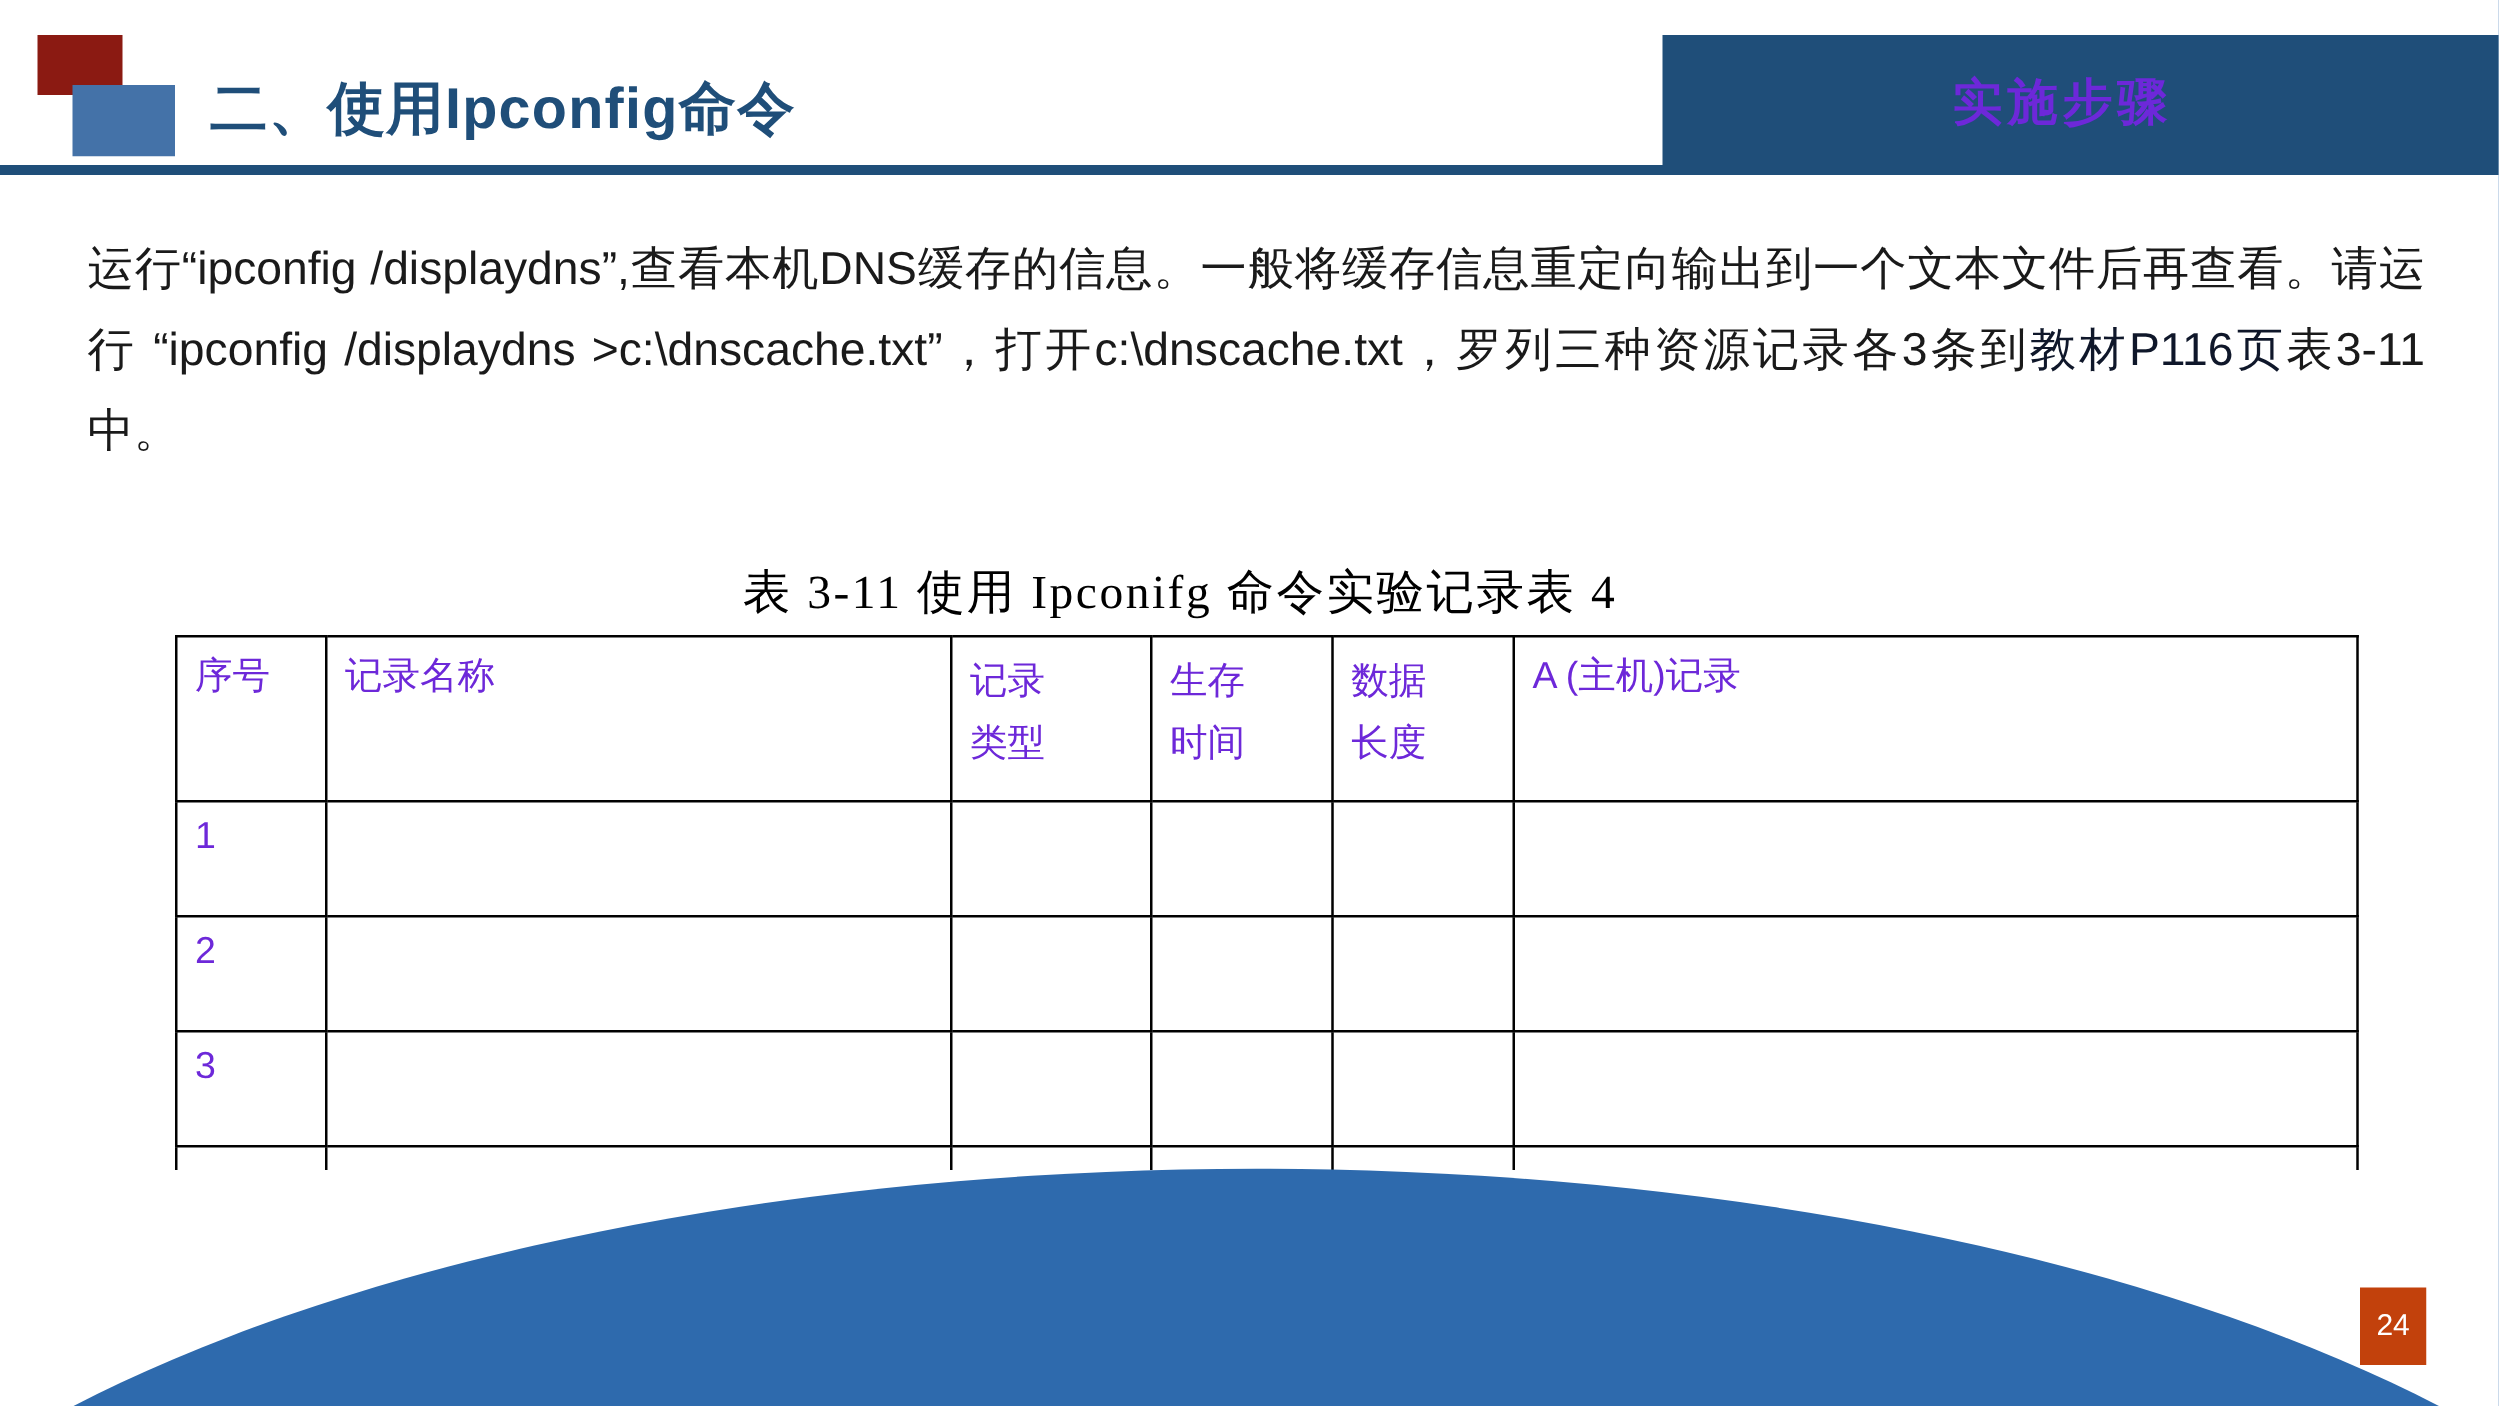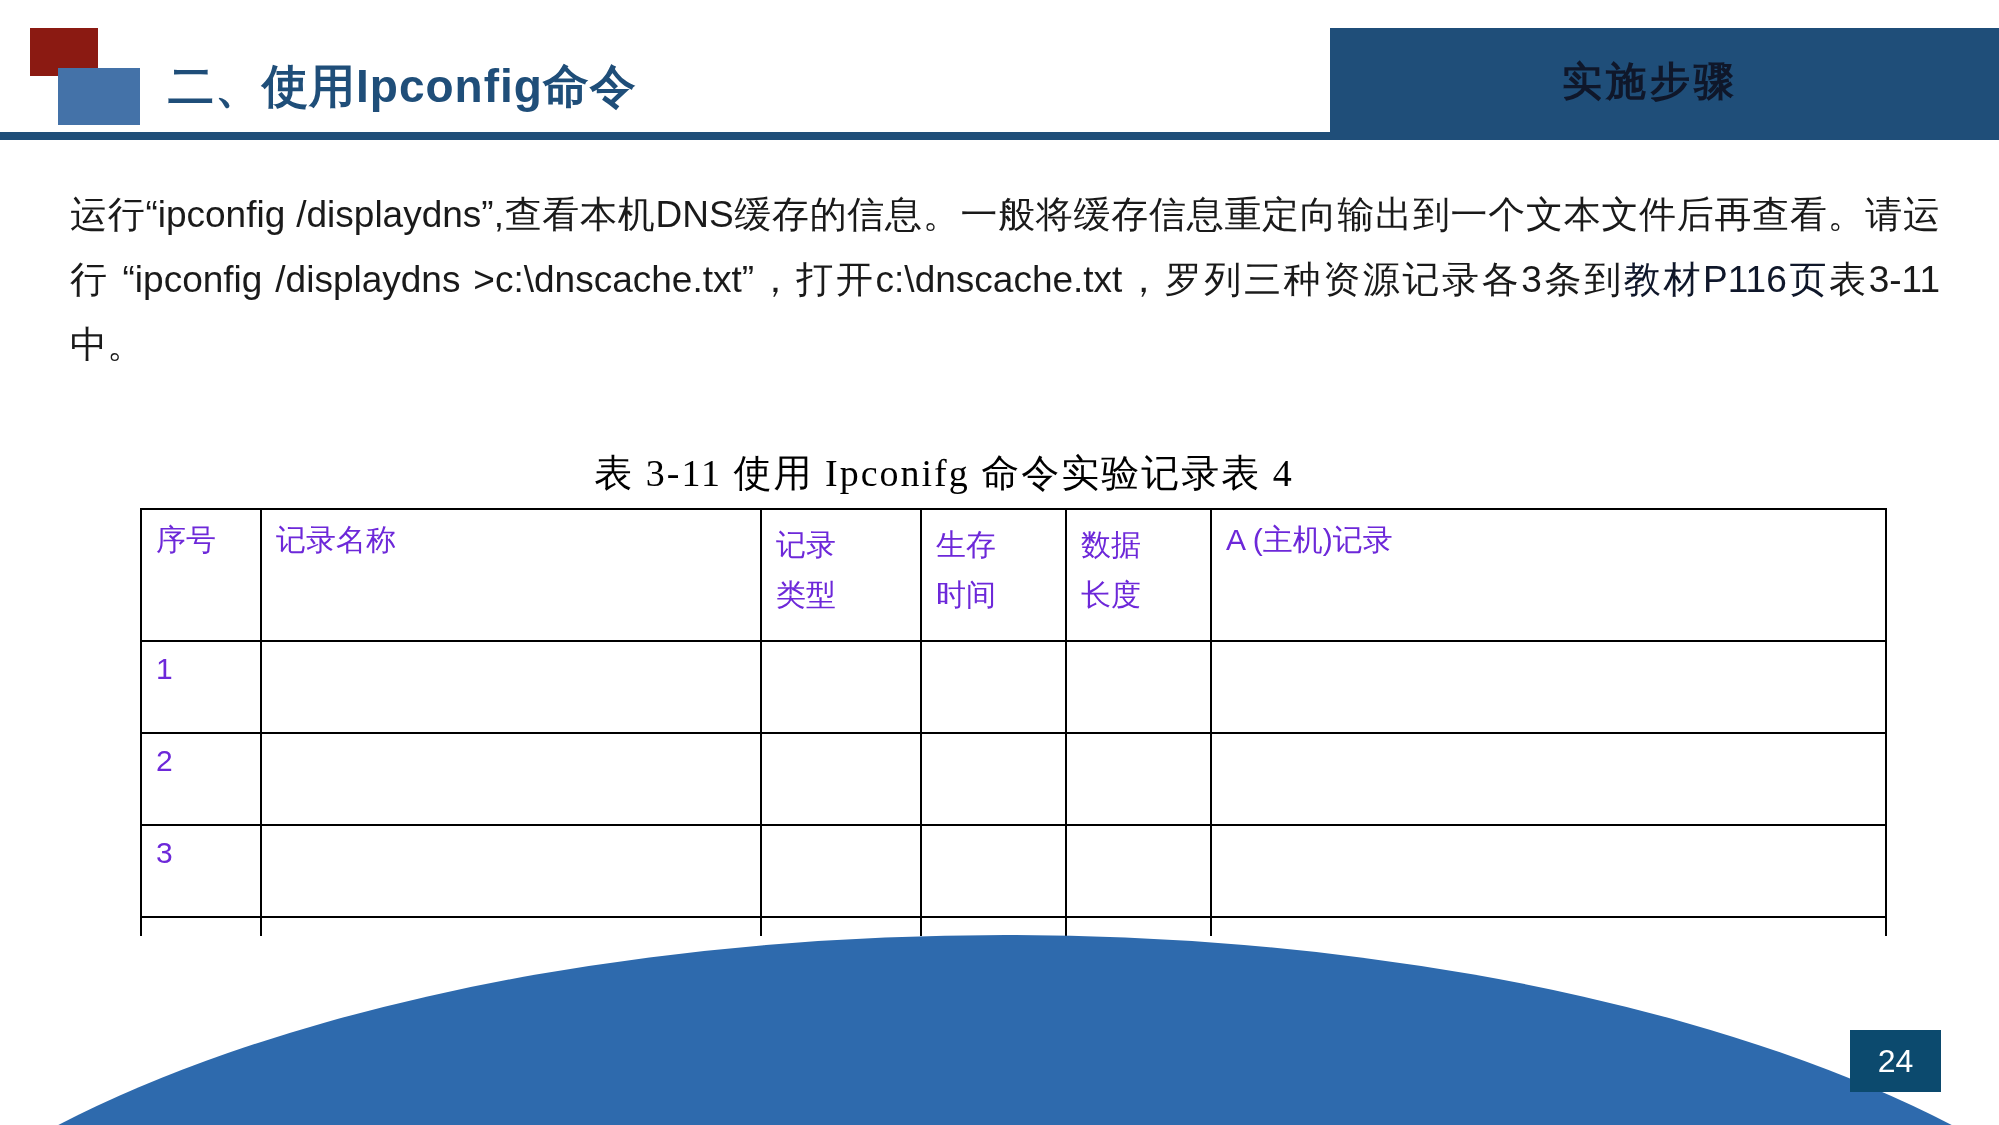--- a/index.html
+++ b/index.html
@@ -65,21 +65,21 @@
     color: #1f4e79;
     letter-spacing: 1px;
     white-space: nowrap;
   }
   .header-right-label {
     position: absolute;
     top: 26px;
     left: 1562px;
     font-size: 40px;
     font-weight: bold;
-    color: #0f172a;
+    color: #6d28d9;
     letter-spacing: 4px;
     white-space: nowrap;
   }
 
   
   .paragraph {
     position: absolute;
     top: 182px;
     left: 70px;
     width: 1870px;
@@ -153,25 +153,25 @@
     bottom: -330px;
     width: 2450px;
     height: 520px;
     background: #2e6aad;
     border-radius: 50% 50% 0 0 / 100% 100% 0 0;
   }
   .page-number {
     position: absolute;
     right: 58px;
     bottom: 33px;
-    width: 91px;
+    width: 53px;
     height: 62px;
-    background: #0c4a6e;
+    background: #c2410c;
     color: #ffffff;
-    font-size: 32px;
+    font-size: 24px;
     display: flex;
     align-items: center;
     justify-content: center;
   }
 </style>
 </head>
 <body>
 
 <div class="header">
   <div class="header-bg-right"></div>

